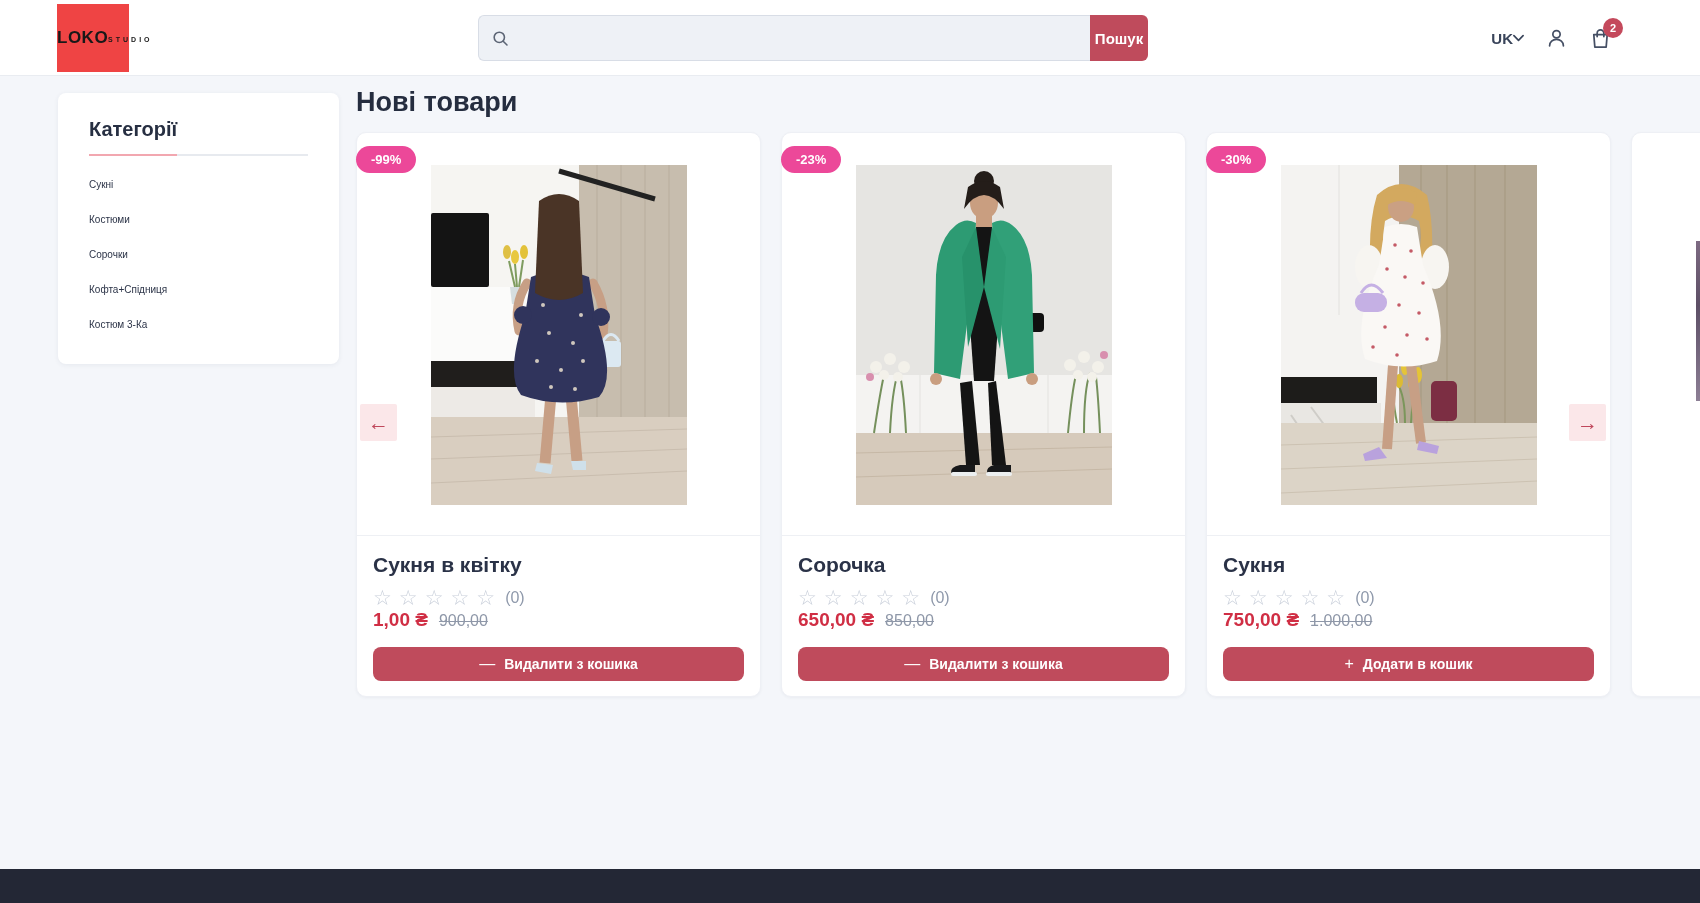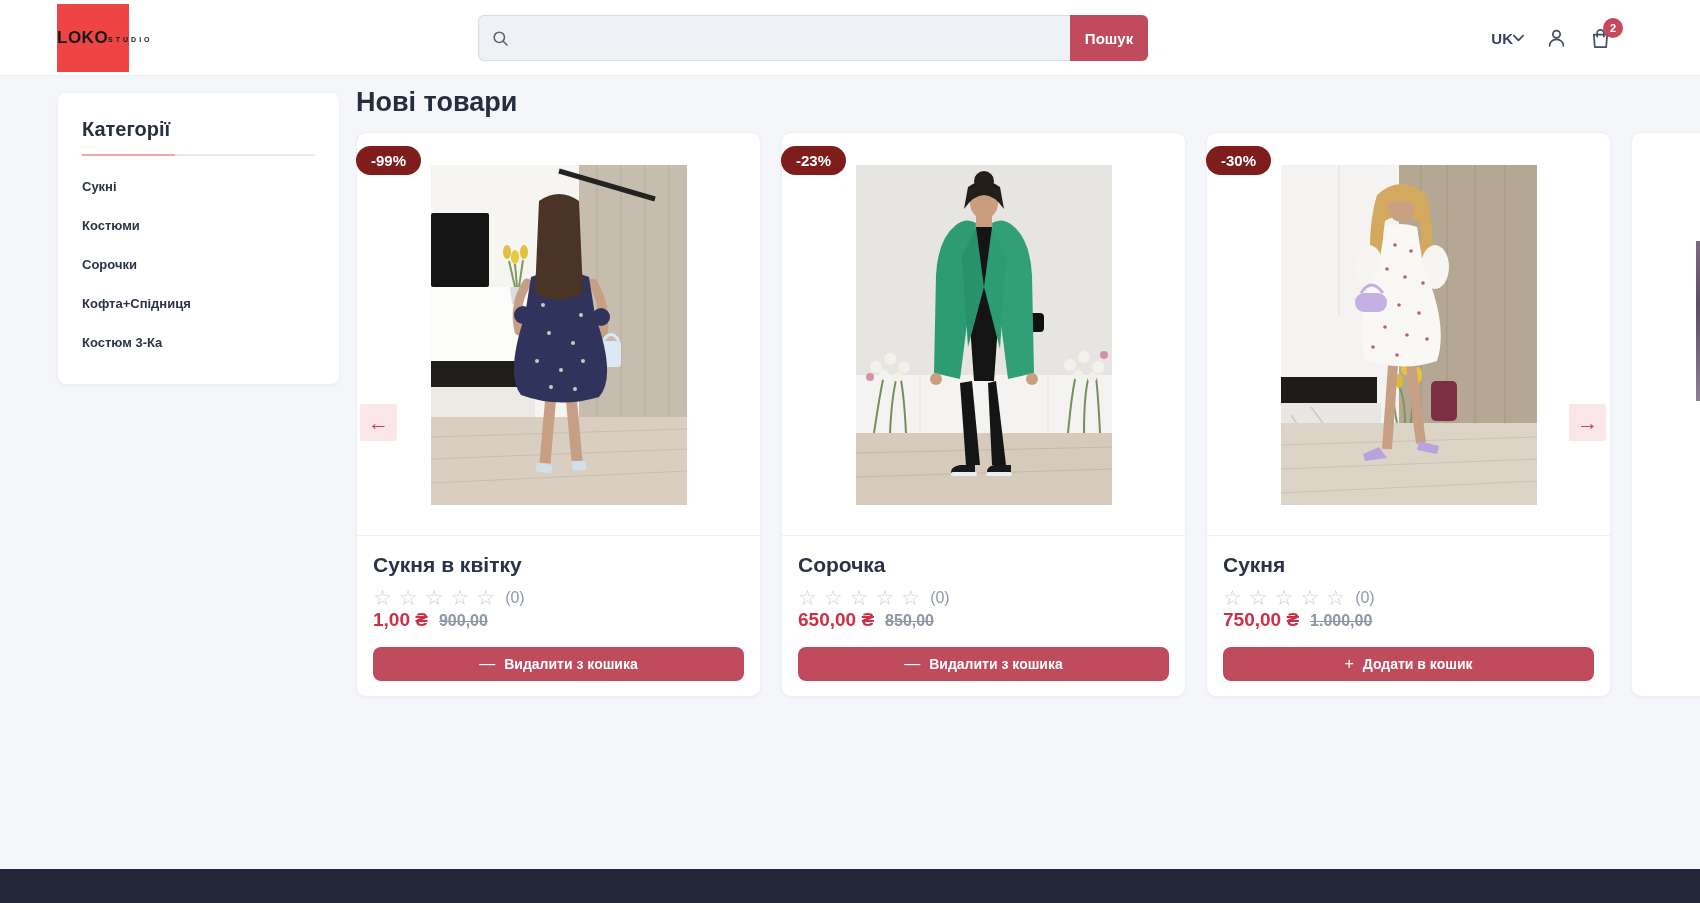--- a/index.html
+++ b/index.html
@@ -12,51 +12,51 @@
   }
   
   .header { position:absolute; top:0; left:0; width:1700px; height:76px; background:#fff; border-bottom:1px solid #e9ecf1; z-index:5; }
   .logo { position:absolute; left:57px; top:4px; width:72px; height:68px; background:#ef4444; display:flex; flex-direction:row; align-items:center; cursor:pointer; }
   .logo-title { font-size:17px; font-weight:700; letter-spacing:.5px; color:#181818; }
   .logo-sub { font-size:7px; font-weight:700; letter-spacing:3px; color:#181818; margin-top:2px; }
   .search { position:absolute; left:478px; top:15px; width:670px; height:46px; display:flex; }
   .search-input-wrap { flex:1; background:#eef1f6; border:1px solid #d8dde6; border-right:none; border-radius:6px 0 0 6px; display:flex; align-items:center; padding:0 12px; }
   .search-icon svg { width:19px; height:19px; color:#5c6575; display:block; }
   .search-input { flex:1; border:none; outline:none; background:transparent; margin-left:9px; font-size:15px; color:#2a3247; font-family:inherit; }
-  .search-btn { width:78px; background:#bf4b5c; color:#fff; border:none; border-radius:0 6px 6px 0; font-weight:700; font-size:15px; cursor:pointer; font-family:inherit; }
+  .search-btn { width:58px; background:#bf4b5c; color:#fff; border:none; border-radius:0 6px 6px 0; font-weight:700; font-size:15px; cursor:pointer; font-family:inherit; }
   .header-right { position:absolute; right:88px; top:0; height:76px; display:flex; align-items:center; gap:21px; }
   .lang { display:flex; align-items:center; color:#39445a; font-size:15px; font-weight:600; cursor:pointer; }
   .chevron svg { width:11px; height:8px; color:#39445a; display:block; }
   .icon-btn { cursor:pointer; }
   .icon-btn svg { width:23px; height:23px; color:#454f64; display:block; }
   .cart { position:relative; }
   .cart-badge { position:absolute; top:-9px; right:-11px; width:20px; height:20px; border-radius:50%; background:#c4495c; color:#fff; font-size:11px; font-weight:700; display:flex; align-items:center; justify-content:center; }
   
-  .sidebar { position:absolute; left:58px; top:93px; width:281px; background:#fff; border-radius:8px; box-shadow:0 1px 5px rgba(40,50,80,.07); padding:25px 24px 22px; }
+  .sidebar { position:absolute; left:58px; top:93px; width:281px; background:#fff; border-radius:8px; box-shadow:0 1px 5px rgba(40,50,80,.07); padding:25px 31px 22px; }
   .sidebar-title { font-size:20px; font-weight:700; color:#272f42; }
   .sidebar-underline { margin-top:13px; height:2px; background:#e7eaef; position:relative; }
   .sidebar-underline::before { content:""; position:absolute; left:0; top:0; height:2px; width:40%; background:#f2a7b0; }
   .sidebar-list { margin-top:11px; }
-  .sidebar-item { padding:12px 0; font-size:13px; font-weight:700; color:#2b3347; cursor:pointer; }
+  .sidebar-item { padding:12px 0; font-size:10px; font-weight:400; color:#2b3347; cursor:pointer; }
   
   .page-title { position:absolute; left:356px; top:87px; font-size:27px; font-weight:700; color:#252d3f; }
   .cards-row { position:absolute; left:356px; top:132px; display:flex; gap:20px; }
   .card { width:405px; height:565px; background:#fff; border:1px solid #eef0f5; border-radius:10px; box-shadow:0 1px 3px rgba(40,50,80,.05); position:relative; }
-  .badge { position:absolute; top:13px; left:-1px; background:#7f1d1d; color:#fff; font-size:15px; font-weight:700; padding:6px 15px; border-radius:15px; z-index:2; }
+  .badge { position:absolute; top:13px; left:-1px; background:#ec4899; color:#fff; font-size:13px; font-weight:700; padding:6px 15px; border-radius:15px; z-index:2; }
   .photo-wrap { height:403px; display:flex; align-items:flex-start; justify-content:center; padding-top:32px; border-bottom:1px solid #eef0f4; }
   .photo { width:256px; height:340px; cursor:pointer; }
   .photo svg { width:100%; height:100%; display:block; }
   .info { padding:17px 16px 0; }
   .product-name { font-size:21px; font-weight:700; color:#2a3247; cursor:pointer; }
   .stars-row { margin-top:10px; display:flex; align-items:center; }
   .stars { font-size:21px; line-height:22px; color:#c9cfda; letter-spacing:7px; }
   .rating-count { font-size:16px; color:#8f99ab; margin-left:3px; }
   .price-row { display:flex; align-items:baseline; gap:11px; }
   .price { font-size:19px; font-weight:700; color:#d02e44; }
-  .old-price { font-size:16px; font-weight:700; color:#8e97a8; text-decoration:line-through; }
+  .old-price { font-size:16px; font-weight:400; color:#8e97a8; text-decoration:line-through; }
   .card-btn { position:absolute; left:16px; right:16px; bottom:15px; height:34px; background:#bf4b5c; border:none; border-radius:8px; color:#fff; font-size:14px; font-weight:700; display:flex; align-items:center; justify-content:center; gap:9px; cursor:pointer; font-family:inherit; }
   .btn-icon { font-size:16px; font-weight:400; line-height:1; }
   .arrow-btn { position:absolute; width:37px; height:37px; background:#fbe7e9; border:none; border-radius:2px; display:flex; align-items:center; justify-content:center; color:#c0485c; font-size:21px; cursor:pointer; z-index:4; font-family:inherit; }
   .arrow-prev { left:360px; top:404px; }
   .arrow-next { left:1569px; top:404px; }
   .partial-card { overflow:hidden; }
   .photo-sliver { position:absolute; left:64px; top:108px; width:5px; height:160px; background:linear-gradient(#7d6a82,#5d4f66 40%,#8d7f95); }
   
   .footer { position:absolute; left:0; top:869px; width:1700px; height:34px; background:#232735; }
 </style>

